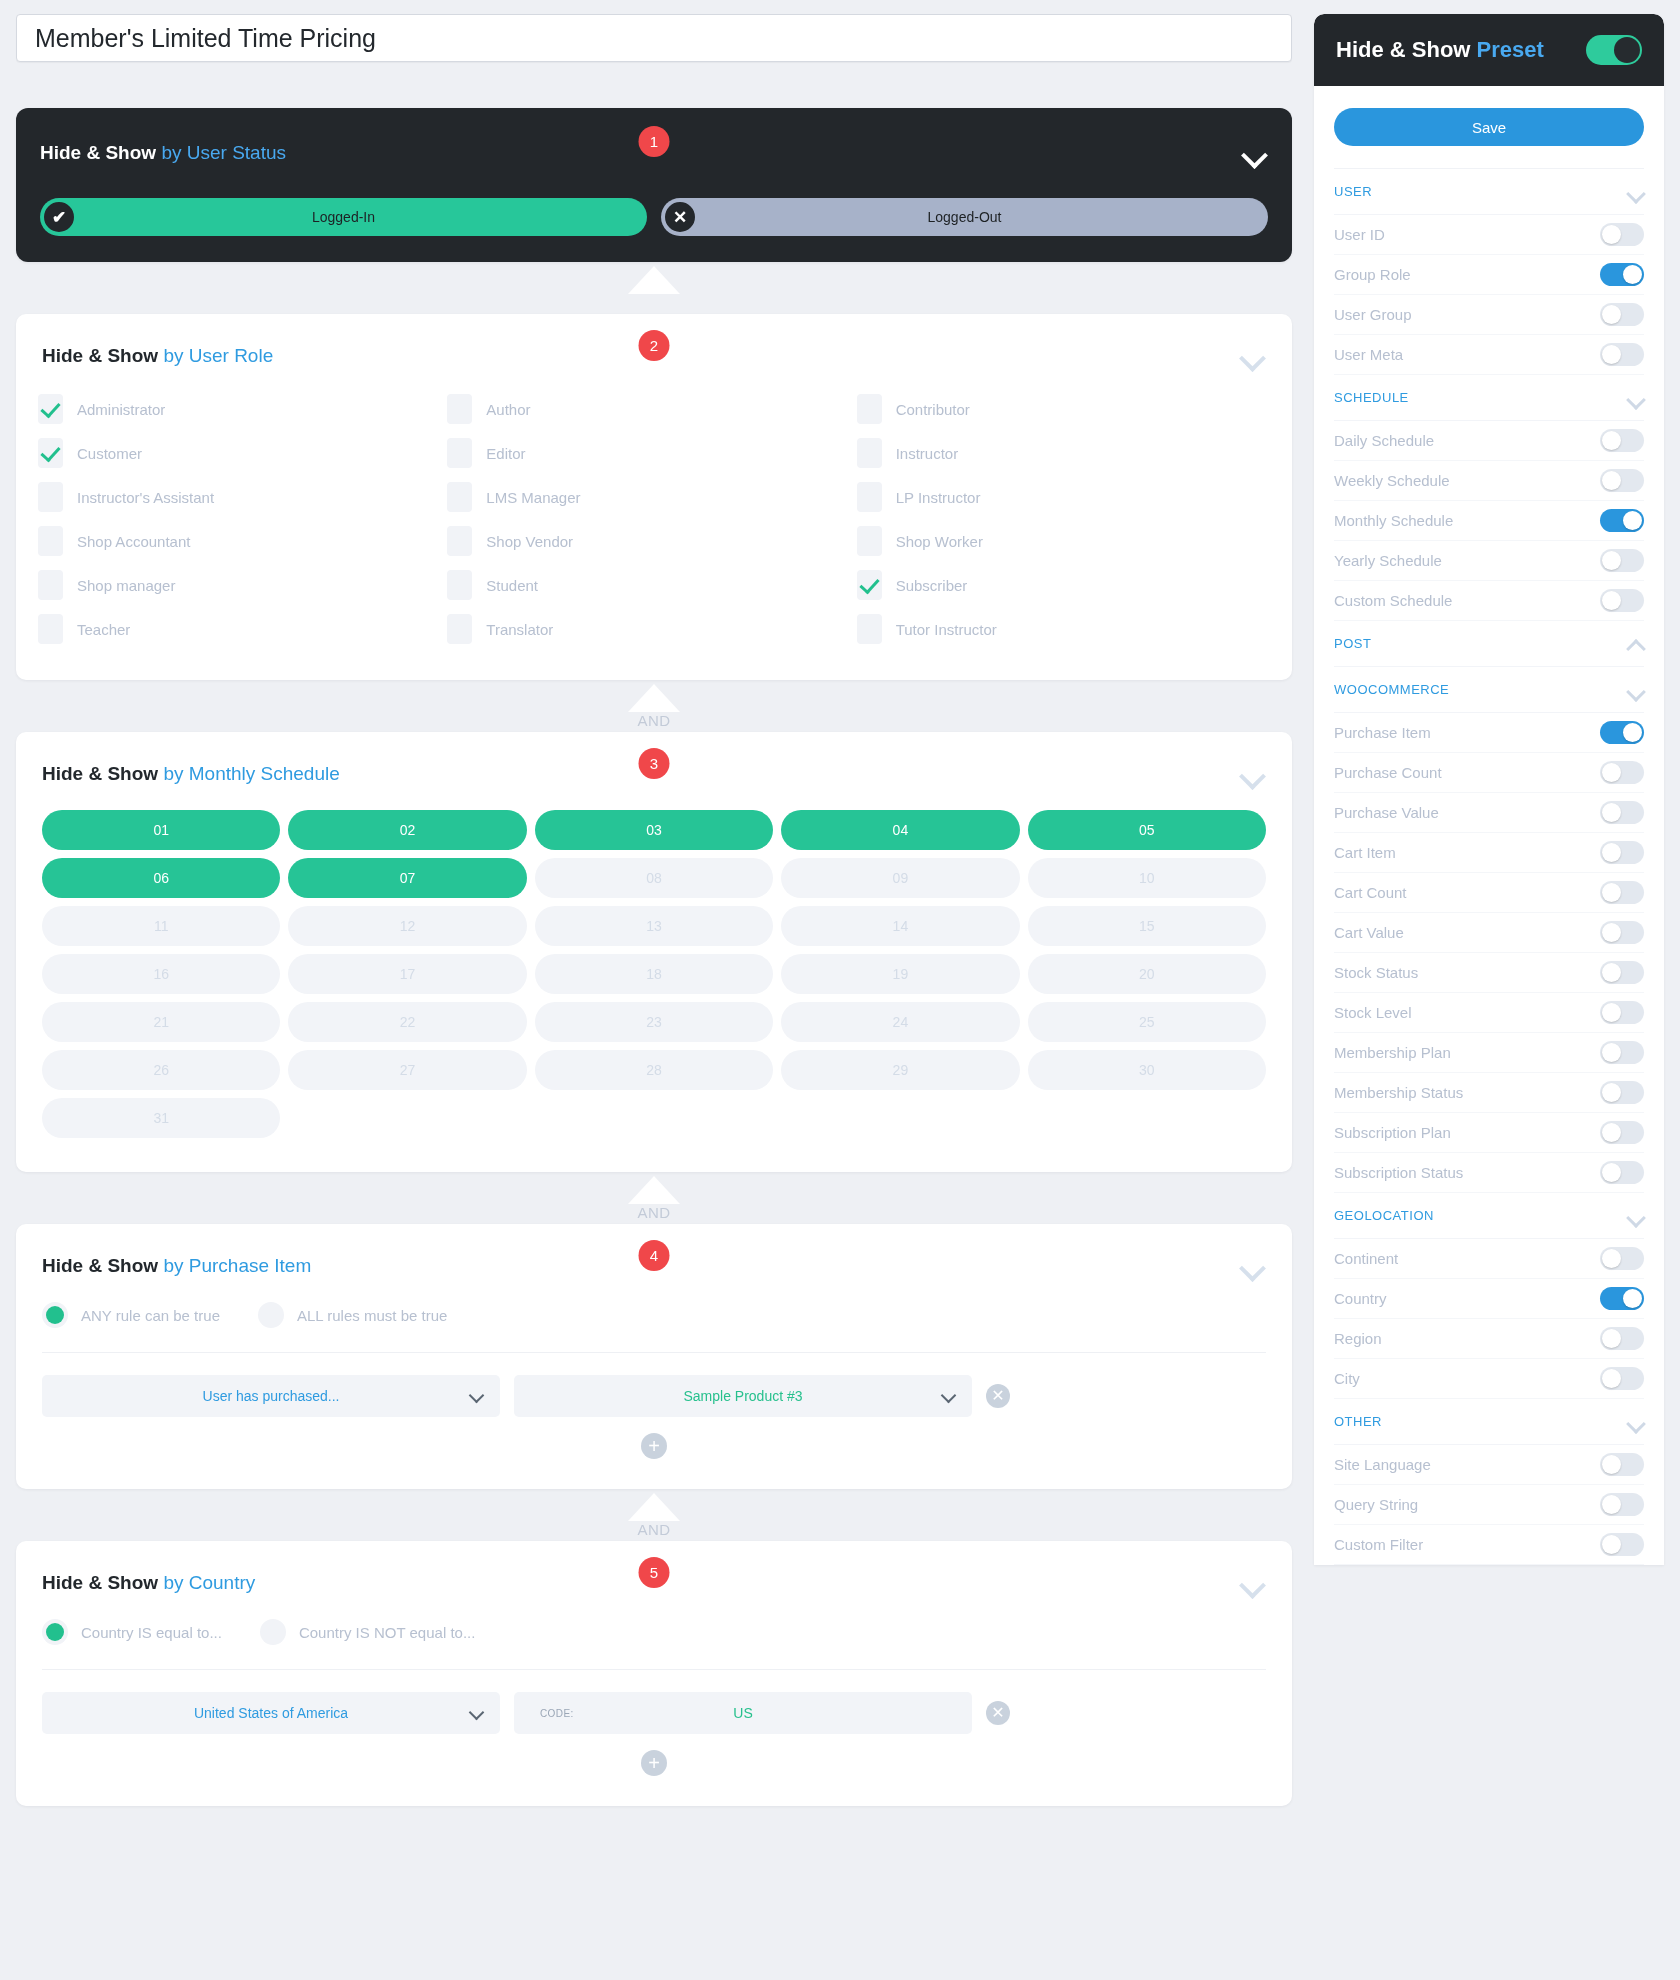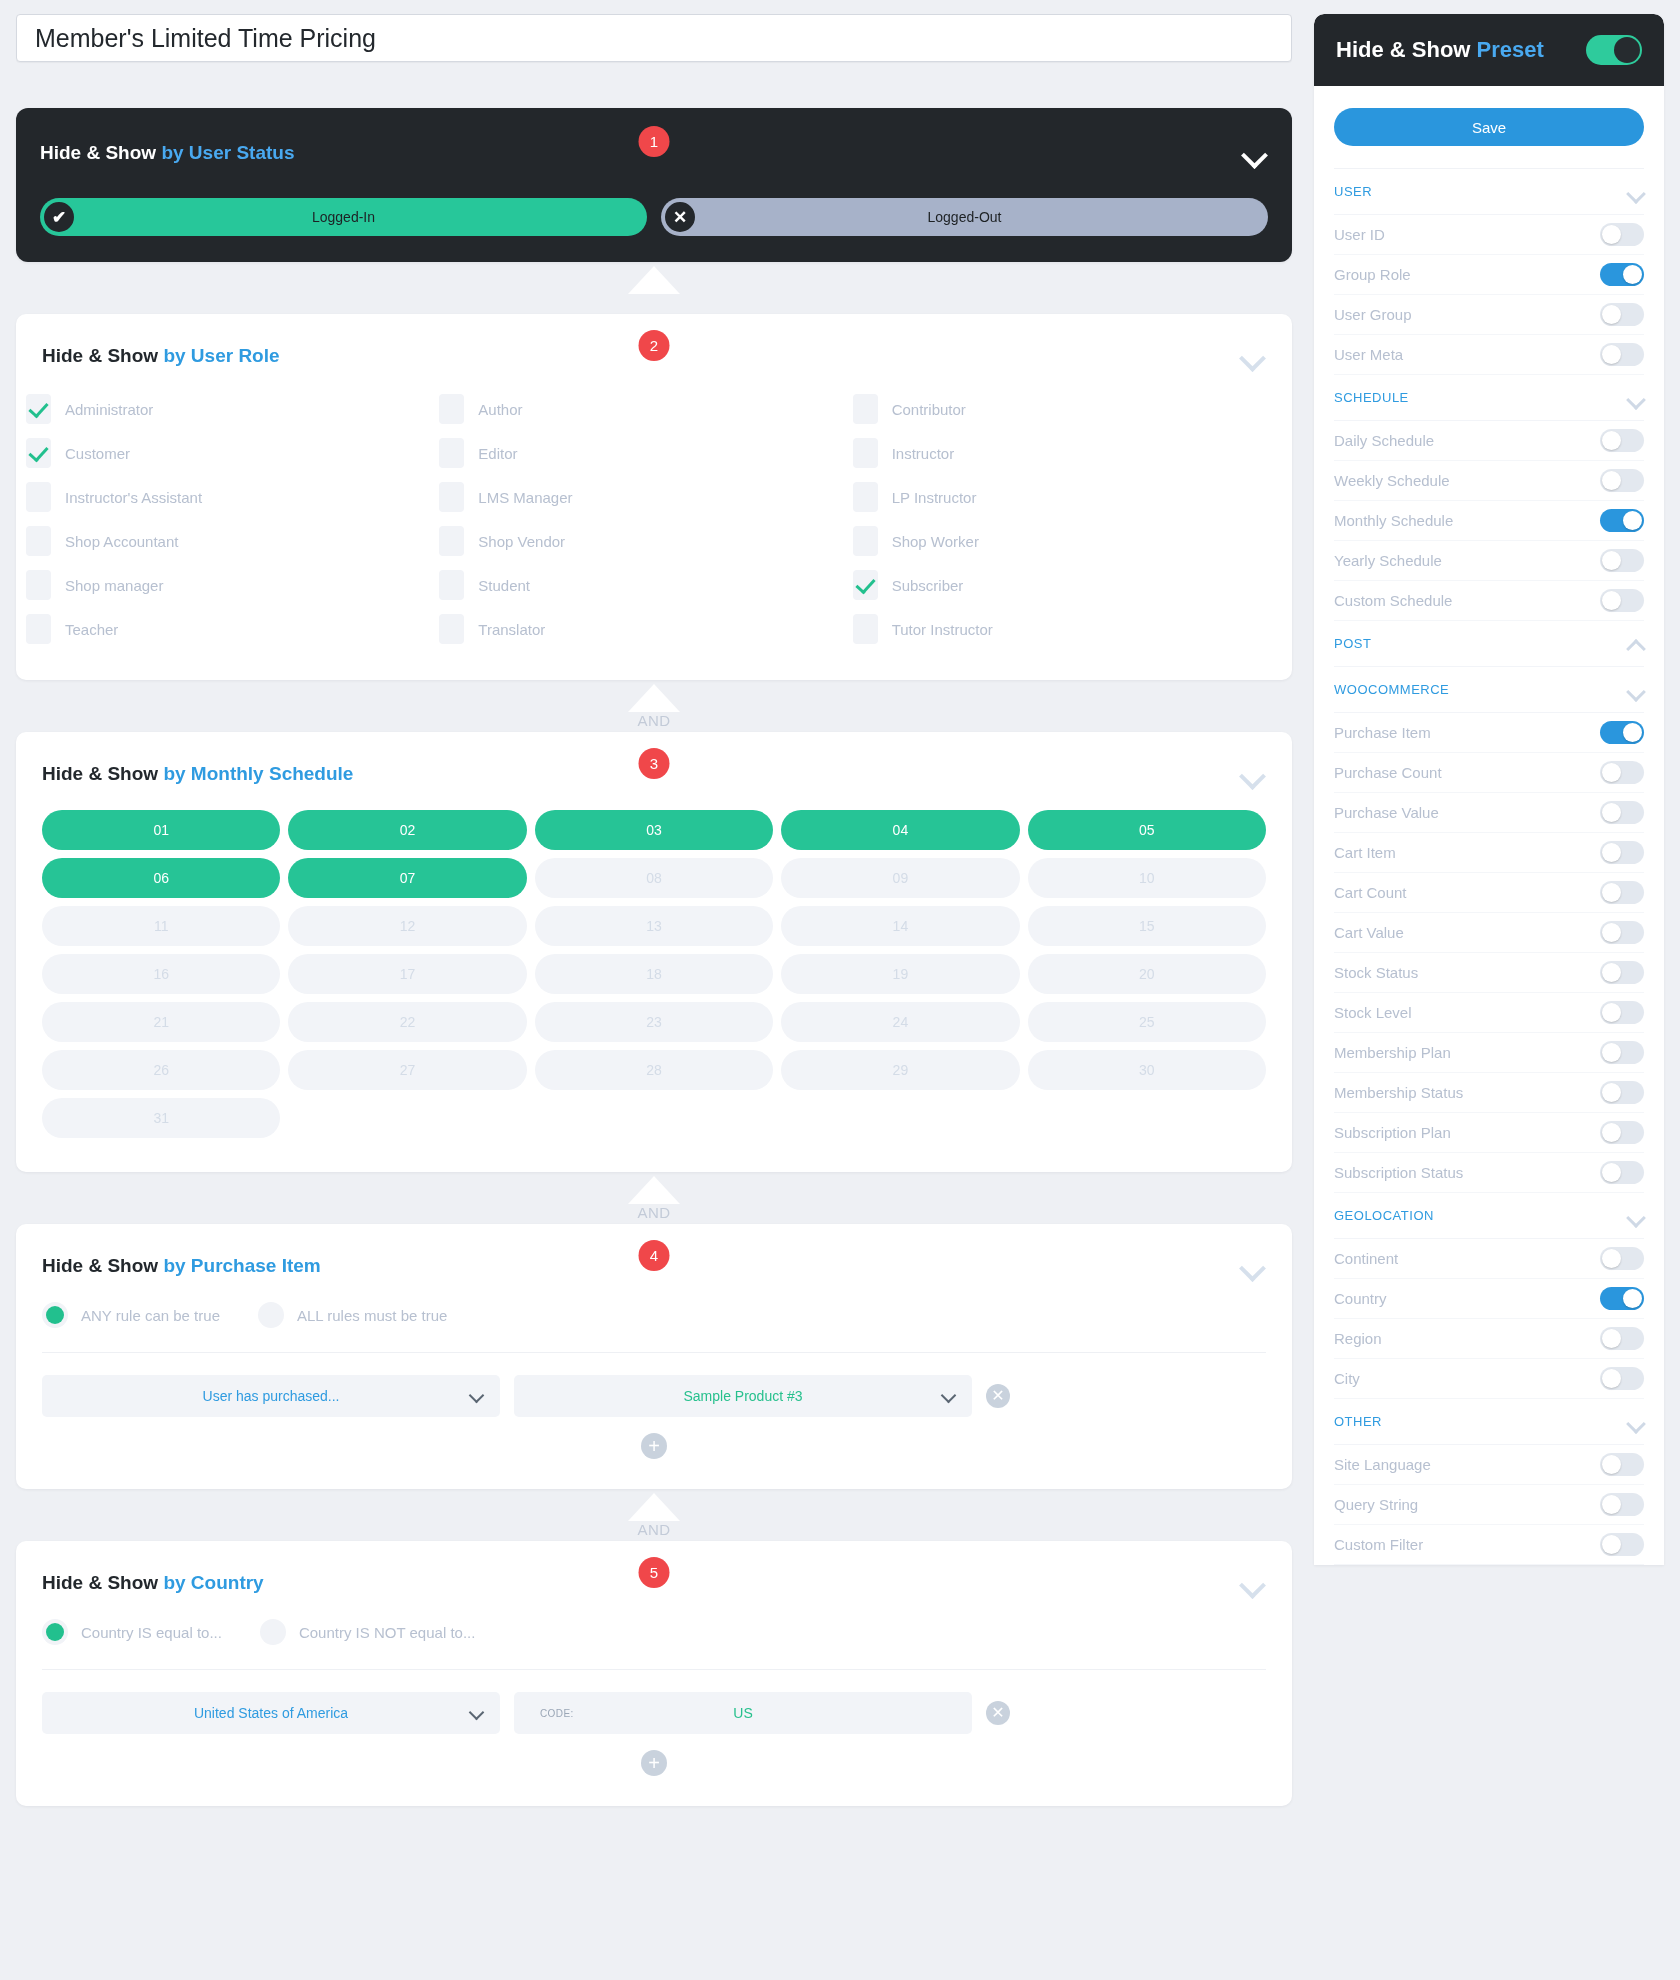--- a/index.html
+++ b/index.html
@@ -92,21 +92,21 @@
   }
   .card.dark .card-head { padding: 0; min-height: 38px; }
 
   .card-title {
     font-size: 19px;
     font-weight: bold;
     color: #23282d;
     white-space: nowrap;
   }
   .card.dark .card-title { color: #ffffff; }
-  .card-title .sub { color: #2f9be0; font-weight: bold; }
+  .card-title .sub { color: #2f9be0; font-weight: normal; }
   .card.dark .card-title .sub { color: #49a9f0; }
 
   .step-badge {
     position: absolute;
     left: 50%;
     transform: translateX(-50%);
     top: 16px;
     width: 31px; height: 31px;
     border-radius: 50%;
     background: #f0474a;
@@ -171,21 +171,21 @@
     border: 2px solid;
   }
   .status-pill.on .mark { border-color: #27c79a; }
   .status-pill.off .mark { border-color: #a7b2c9; }
 
   
   .role-grid {
     display: grid;
     grid-template-columns: repeat(3, 1fr);
     row-gap: 10px;
-    padding: 22px 26px 34px 10px;
+    padding: 22px 26px 34px 22px;
   }
   .role-item {
     display: flex;
     align-items: center;
     gap: 14px;
     height: 34px;
   }
   .role-box {
     width: 25px; height: 30px;
     border-radius: 4px;

